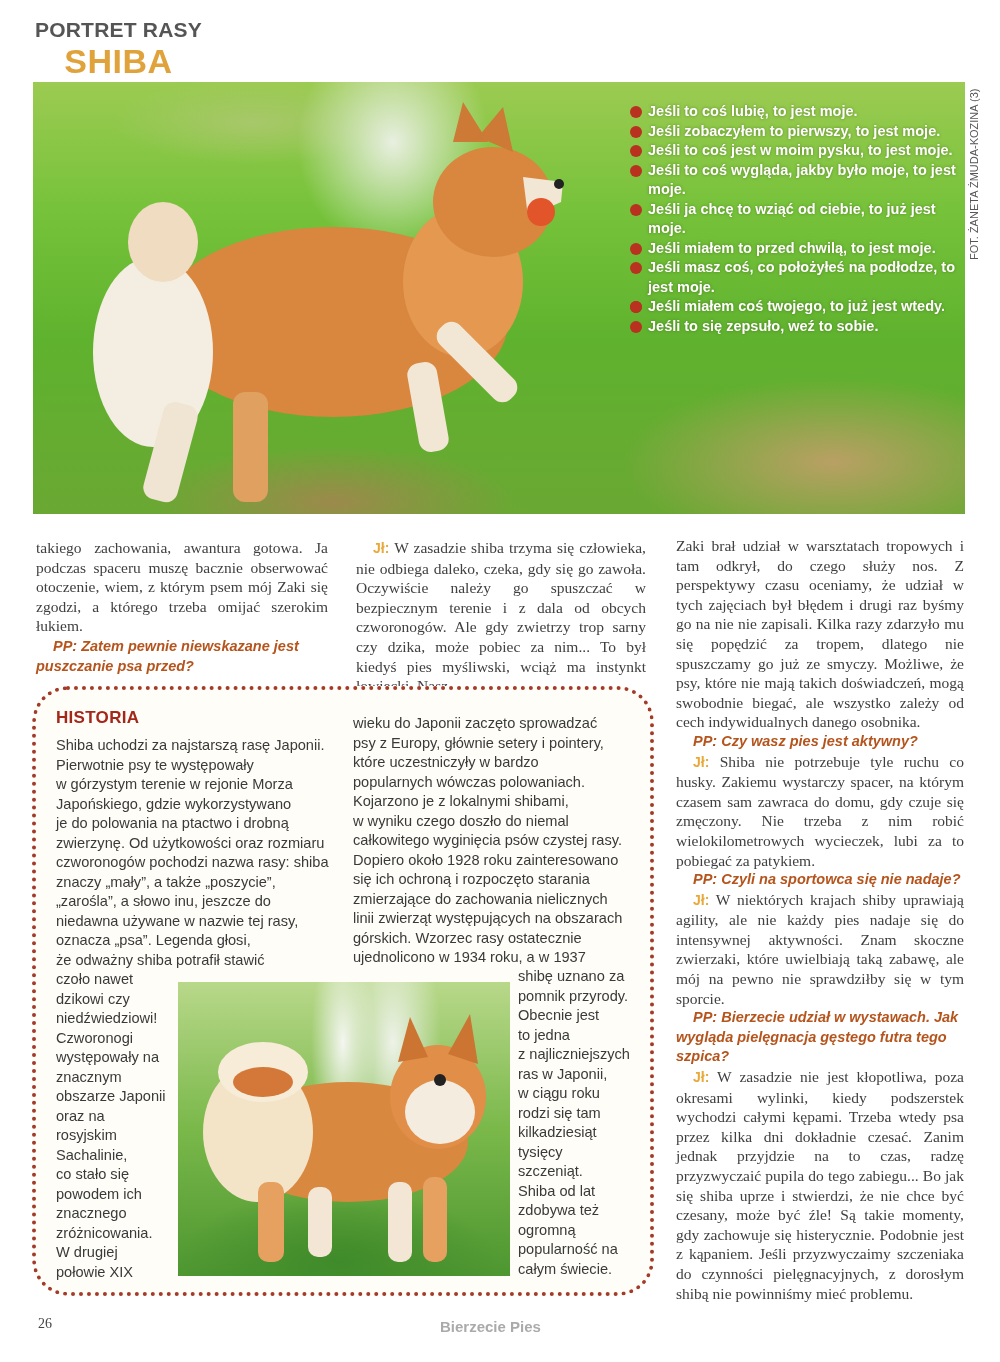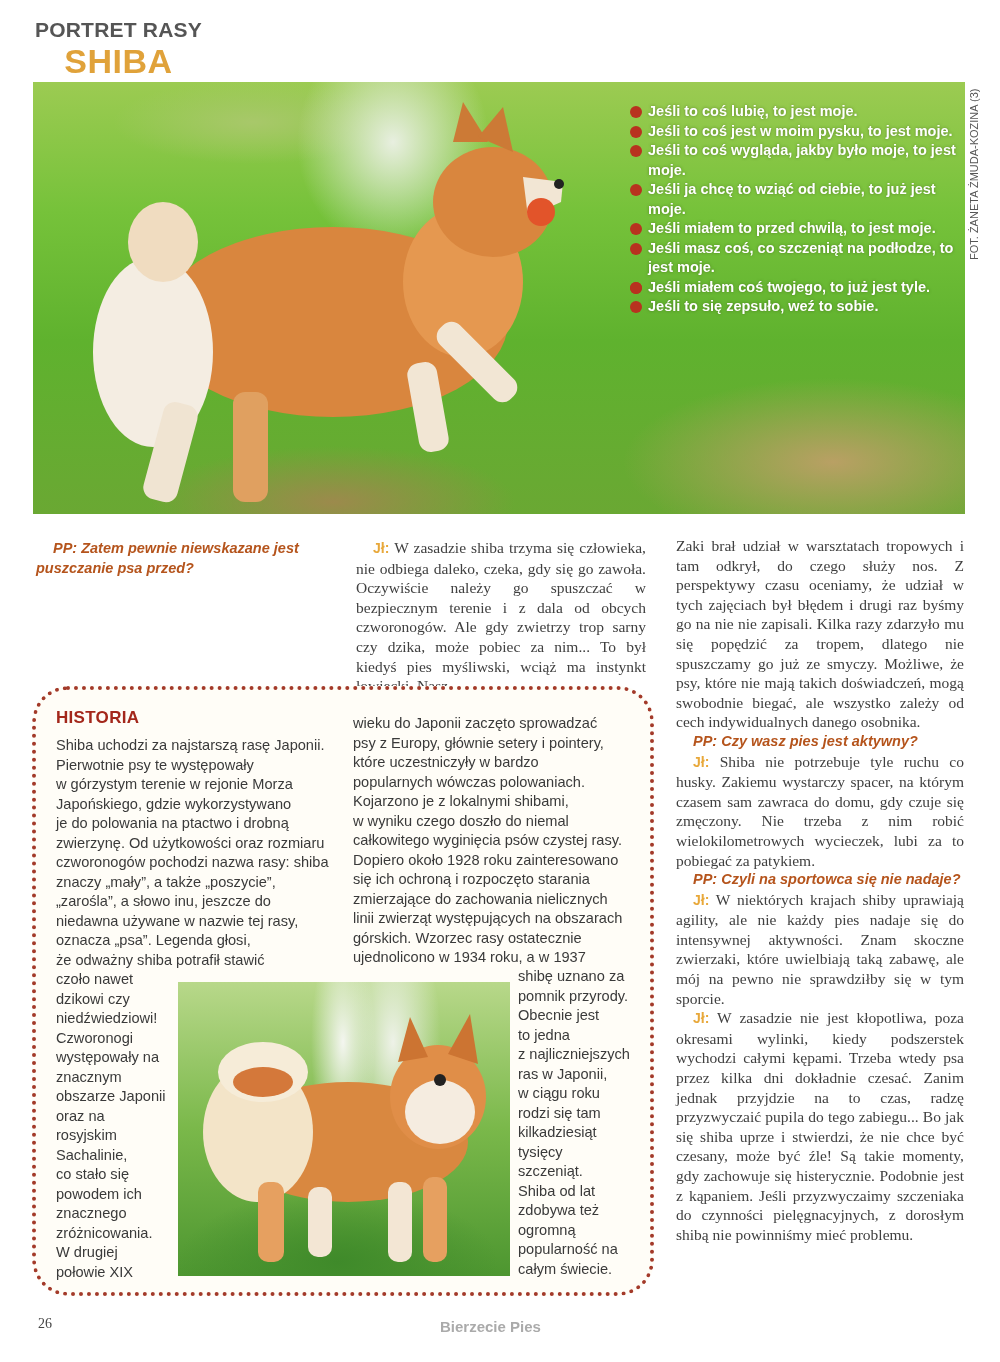--- a/index.html
+++ b/index.html
@@ -84,45 +84,48 @@
   </svg>
 </div>
 
 <div class="photo-credit">
   <span>FOT. ŻANETA ŻMUDA-KOZINA (3)</span>
 </div>
 
 <div class="rules">
   <ul>
     <li><span class="bullet"></span><span>Jeśli to coś lubię, to jest moje.</span></li>
+    <li><span class="bullet"></span><span>Jeśli zobaczyłem to pierwszy, to jest moje.</span></li>
     <li><span class="bullet"></span><span>Jeśli to coś jest w moim pysku, to jest moje.</span></li>
     <li><span class="bullet"></span><span>Jeśli to coś wygląda, jakby było moje, to jest moje.</span></li>
     <li><span class="bullet"></span><span>Jeśli ja chcę to wziąć od ciebie, to już jest moje.</span></li>
     <li><span class="bullet"></span><span>Jeśli miałem to przed chwilą, to jest moje.</span></li>
-    <li><span class="bullet"></span><span>Jeśli masz coś, co szczeniąt na podłodze, to jest moje.</span></li>
+    <li><span class="bullet"></span><span>Jeśli masz coś, co położyłeś na podłodze, to jest moje.</span></li>
     <li><span class="bullet"></span></li>
-    <li><span class="bullet"></span><span>Jeśli miałem coś twojego, to już jest tyle.</span></li>
+    <li><span class="bullet"></span><span>Jeśli miałem coś twojego, to już jest wtedy.</span></li>
     <li><span class="bullet"></span><span>Jeśli to się zepsuło, weź to sobie.</span></li>
   </ul>
 </div>
 
 <div class="col" style="left:36px; top:538px; width:292px;">
+  <p>takiego zachowania, awantura gotowa. Ja podczas spaceru muszę bacznie obserwować otoczenie, wiem, z którym psem mój Zaki się zgodzi, a którego trzeba omijać szerokim łukiem.</p>
   <p class="q indent" style="margin-top:1px;">PP: Zatem pewnie niewskazane jest puszczanie psa przed?</p>
 </div>
 
 <div class="col" style="left:356px; top:538px; width:290px;">
   <p class="ans"><span class="jl">Jł:</span><span> W zasadzie shiba trzyma się człowieka, nie odbiega daleko, czeka, gdy się go zawoła. Oczywiście należy go spuszczać w bezpiecznym terenie i z dala od obcych czworonogów. Ale gdy zwietrzy trop sarny czy dzika, może pobiec za nim... To był kiedyś pies myśliwski, wciąż ma instynkt łowiecki. Nasz</span></p>
 </div>
 
 <div class="col" style="left:676px; top:536px; width:288px;">
   <p>Zaki brał udział w warsztatach tropowych i tam odkrył, do czego służy nos. Z perspektywy czasu oceniamy, że udział w tych zajęciach był błędem i drugi raz byśmy go na nie nie zapisali. Kilka razy zdarzyło mu się popędzić za tropem, dlatego nie spuszczamy go już ze smyczy. Możliwe, że psy, które nie mają takich doświadczeń, mogą swobodnie biegać, ale wszystko zależy od cech indywidualnych danego osobnika.</p>
   <p class="q indent">PP: Czy wasz pies jest aktywny?</p>
   <p class="ans"><span class="jl">Jł:</span><span> Shiba nie potrzebuje tyle ruchu co husky. Zakiemu wystarczy spacer, na którym czasem sam zawraca do domu, gdy czuje się zmęczony. Nie trzeba z nim robić wielokilometrowych wycieczek, lubi za to pobiegać za patykiem.</span></p>
   <p class="q indent">PP: Czyli na sportowca się nie nadaje?</p>
   <p class="ans"><span class="jl">Jł:</span><span> W niektórych krajach shiby uprawiają agility, ale nie każdy pies nadaje się do intensywnej aktywności. Znam skoczne zwierzaki, które uwielbiają taką zabawę, ale mój na pewno nie sprawdziłby się w tym sporcie.</span></p>
+  <p class="q indent">PP: Bierzecie udział w wystawach. Jak wygląda pielęgnacja gęstego futra tego szpica?</p>
   <p class="ans"><span class="jl">Jł:</span><span> W zasadzie nie jest kłopotliwa, poza okresami wylinki, kiedy podszerstek wychodzi całymi kępami. Trzeba wtedy psa przez kilka dni dokładnie czesać. Zanim jednak przyjdzie na to czas, radzę przyzwyczaić pupila do tego zabiegu... Bo jak się shiba uprze i stwierdzi, że nie chce być czesany, może być źle! Są takie momenty, gdy zachowuje się histerycznie. Podobnie jest z kąpaniem. Jeśli przyzwyczaimy szczeniaka do czynności pielęgnacyjnych, z dorosłym shibą nie powinniśmy mieć problemu.</span></p>
 </div>
 
 <div class="history-box"></div>
 <div class="history-title">HISTORIA</div>
 <div class="htext" style="left:56px; top:736px; width:290px;">Shiba uchodzi za najstarszą rasę Japonii.
 Pierwotnie psy te występowały
 w górzystym terenie w rejonie Morza
 Japońskiego, gdzie wykorzystywano
 je do polowania na ptactwo i drobną

